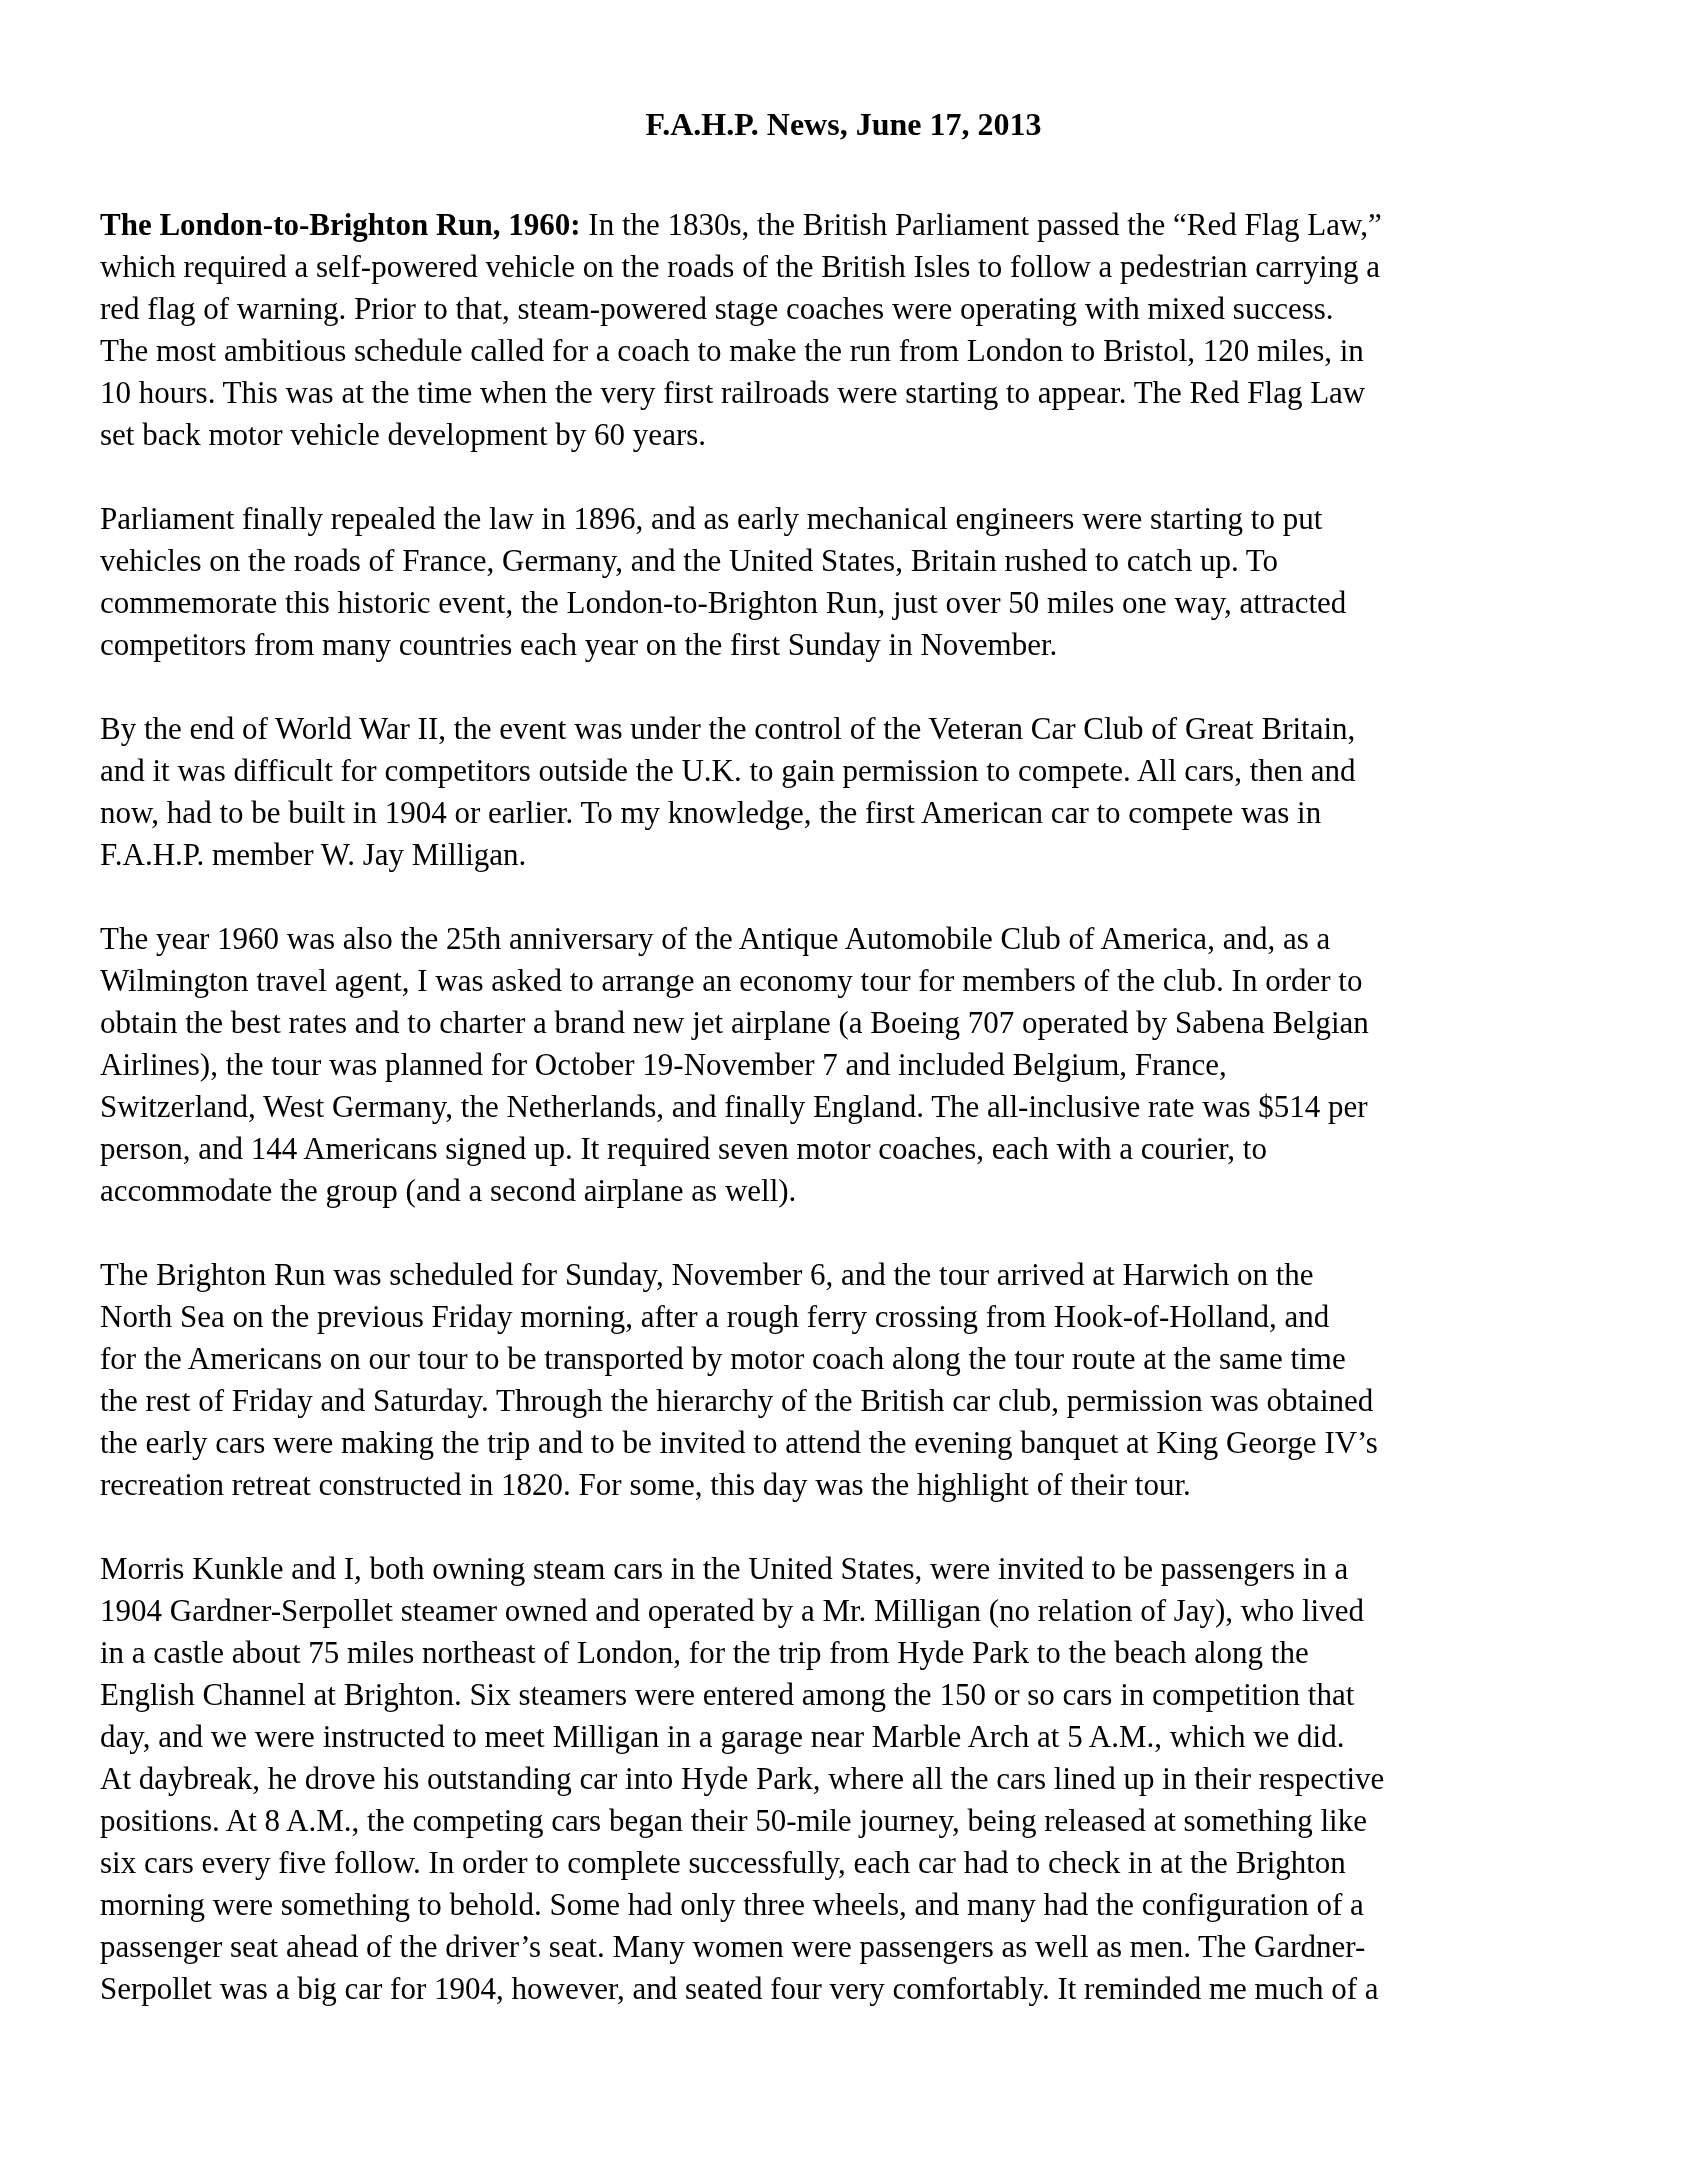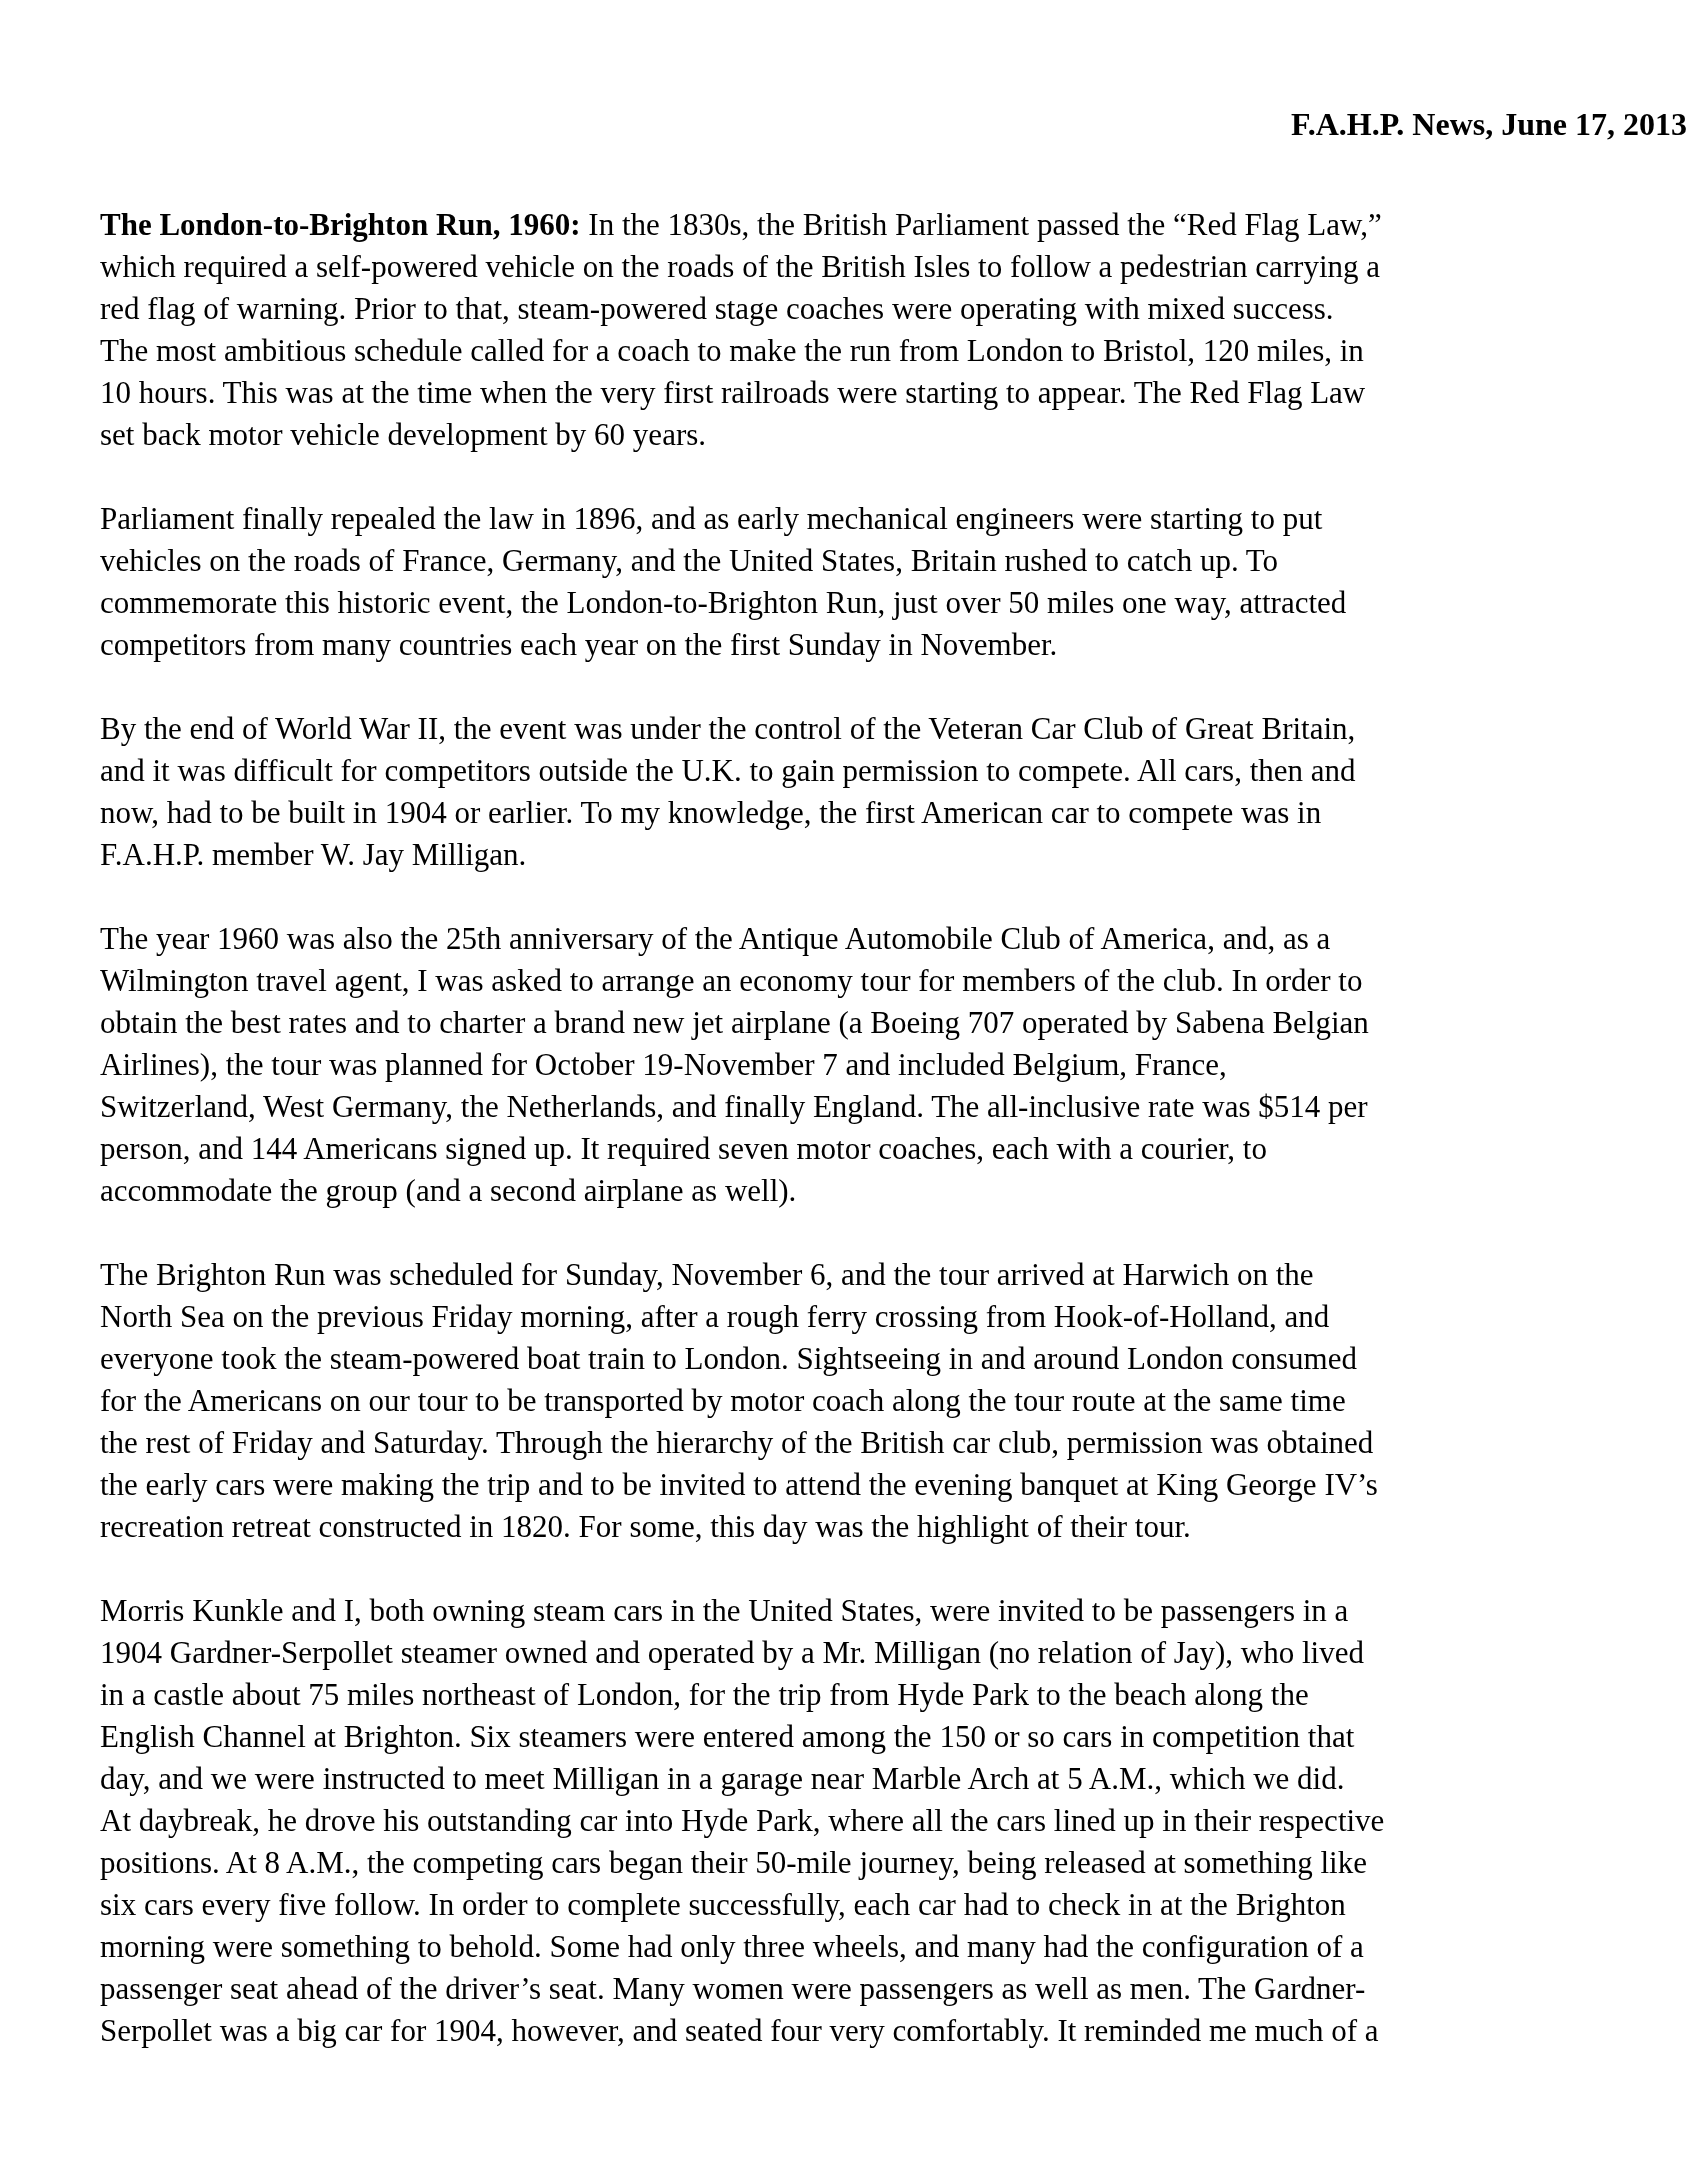--- a/index.html
+++ b/index.html
@@ -3,21 +3,21 @@
 <meta charset="utf-8">
 <style>
   html, body { margin: 0; padding: 0; background: #ffffff; }
   body { width: 1687px; height: 2183px; position: relative; overflow: hidden; }
   .page {
     position: absolute; left: 0; top: 0; width: 1687px; height: 2183px;
     font-family: "Liberation Serif", "DejaVu Serif", serif;
     color: #000;
   }
   .title {
-    position: absolute; top: 103px; left: 0; width: 1687px; text-align: right;
+    position: absolute; top: 103px; left: 0; width: 1687px; text-align: center;
     font-weight: bold; font-size: 32px; line-height: 42px;
   }
   .body {
     position: absolute; left: 100px; top: 188px; width: 1504px;
     font-size: 31px; line-height: 42px;
   }
   .para { margin: 16px 0 42px 0; }
   .line { display: block; white-space: nowrap; }
   .lead { font-weight: bold; }
   .watermark {
@@ -63,21 +63,20 @@
       <span class="line">obtain the best rates and to charter a brand new jet airplane (a Boeing 707 operated by Sabena Belgian</span>
       <span class="line">Airlines), the tour was planned for October 19-November 7 and included Belgium, France,</span>
       <span class="line">Switzerland, West Germany, the Netherlands, and finally England. The all-inclusive rate was $514 per</span>
       <span class="line">person, and 144 Americans signed up. It required seven motor coaches, each with a courier, to</span>
       <span class="line">accommodate the group (and a second airplane as well).</span>
     </p>
 
     <p class="para">
       <span class="line">The Brighton Run was scheduled for Sunday, November 6, and the tour arrived at Harwich on the</span>
       <span class="line">North Sea on the previous Friday morning, after a rough ferry crossing from Hook-of-Holland, and</span>
-      <span class="line">everyone took the steam-powered boat train to London. Sightseeing in and around London consumed</span>
       <span class="line">for the Americans on our tour to be transported by motor coach along the tour route at the same time</span>
       <span class="line">the rest of Friday and Saturday. Through the hierarchy of the British car club, permission was obtained</span>
       <span class="line">the early cars were making the trip and to be invited to attend the evening banquet at King George IV’s</span>
       <span class="line">recreation retreat constructed in 1820. For some, this day was the highlight of their tour.</span>
     </p>
 
     <p class="para">
       <span class="line">Morris Kunkle and I, both owning steam cars in the United States, were invited to be passengers in a</span>
       <span class="line">1904 Gardner-Serpollet steamer owned and operated by a Mr. Milligan (no relation of Jay), who lived</span>
       <span class="line">in a castle about 75 miles northeast of London, for the trip from Hyde Park to the beach along the</span>

